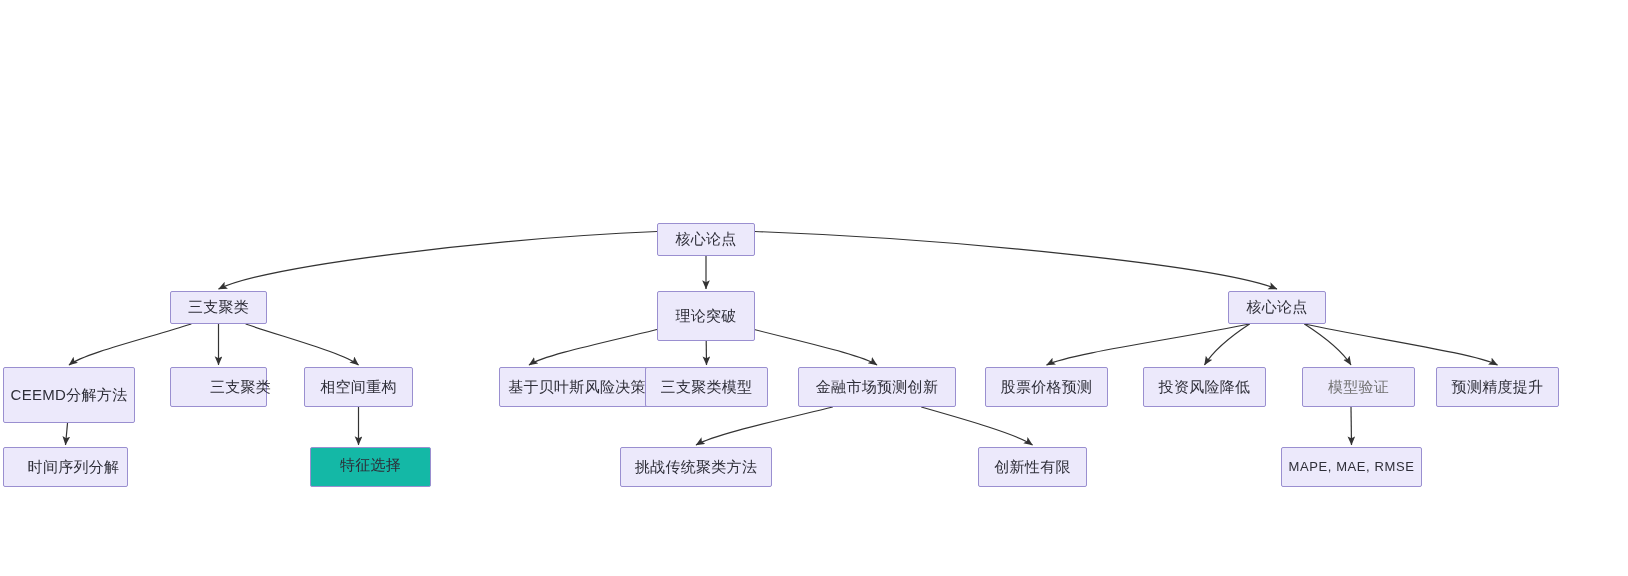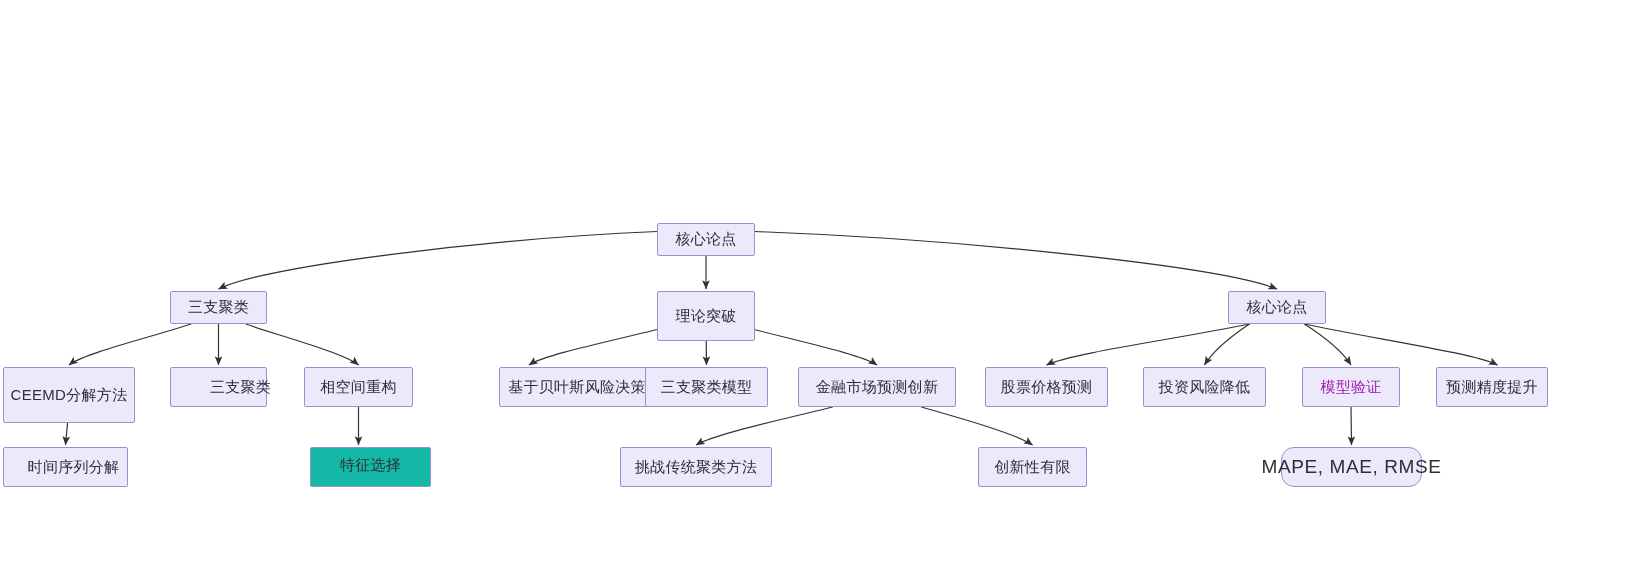--- a/index.html
+++ b/index.html
@@ -40,23 +40,22 @@
     line-height: 1.1;
     letter-spacing: 0.3px;
     white-space: nowrap;
     z-index: 2;
   }
   .node-label {
     display: block;
     padding: 0 4px;
   }
   .node.latin {
-    font-size: 19px;
+    font-size: 13px;
     letter-spacing: 0.6px;
-    border-radius: 13px;
   }
 </style>
 </head>
 <body>
 
 <div id="canvas">
   <svg id="edge-layer" viewBox="0 0 1628 576" width="1628" height="576" xmlns="http://www.w3.org/2000/svg">
     <defs>
       <marker id="arrowhead" markerWidth="9" markerHeight="9" refX="7.2" refY="3.2" orient="auto" markerUnits="strokeWidth">
         <path d="M0,0 L7.5,3.2 L0,6.4 L1.6,3.2 z" fill="#333333"></path>
@@ -113,24 +112,24 @@
       </div>
       <div class="node" style="left: 798px; top: 367px; width: 158px; height: 40px; background: rgb(236, 233, 251); border-color: rgb(154, 143, 208); color: rgb(46, 46, 56);">
         <span class="node-label">金融市场预测创新</span>
       </div>
       <div class="node" style="left: 985px; top: 367px; width: 123px; height: 40px; background: rgb(236, 233, 251); border-color: rgb(154, 143, 208); color: rgb(46, 46, 56);">
         <span class="node-label">股票价格预测</span>
       </div>
       <div class="node" style="left: 1143px; top: 367px; width: 123px; height: 40px; background: rgb(236, 233, 251); border-color: rgb(154, 143, 208); color: rgb(46, 46, 56);">
         <span class="node-label">投资风险降低</span>
       </div>
-      <div class="node" style="left: 1302px; top: 367px; width: 98px; height: 40px; background: rgb(236, 233, 251); border-color: rgb(154, 143, 208); color: #a21caf;">
+      <div class="node" style="left: 1302px; top: 367px; width: 113px; height: 40px; background: rgb(236, 233, 251); border-color: rgb(154, 143, 208); color: #737373;">
         <span class="node-label">模型验证</span>
       </div>
-      <div class="node" style="left: 1436px; top: 367px; width: 112px; height: 40px; background: rgb(236, 233, 251); border-color: rgb(154, 143, 208); color: rgb(46, 46, 56);">
+      <div class="node" style="left: 1436px; top: 367px; width: 123px; height: 40px; background: rgb(236, 233, 251); border-color: rgb(154, 143, 208); color: rgb(46, 46, 56);">
         <span class="node-label">预测精度提升</span>
       </div>
       <div class="node" style="left: 3px; top: 447px; width: 125px; height: 40px; background: rgb(236, 233, 251); border-color: rgb(154, 143, 208); color: rgb(46, 46, 56); padding-left: 16px;">
         <span class="node-label">时间序列分解</span>
       </div>
       <div class="node" style="left: 310px; top: 447px; width: 121px; height: 40px; background: #14b8a6; border-color: rgb(154, 143, 208); color: rgb(46, 46, 56); font-family: Liberation Mono, monospace;">
         <span class="node-label">特征选择</span>
       </div>
       <div class="node" style="left: 620px; top: 447px; width: 152px; height: 40px; background: rgb(236, 233, 251); border-color: rgb(154, 143, 208); color: rgb(46, 46, 56);">
         <span class="node-label">挑战传统聚类方法</span>

